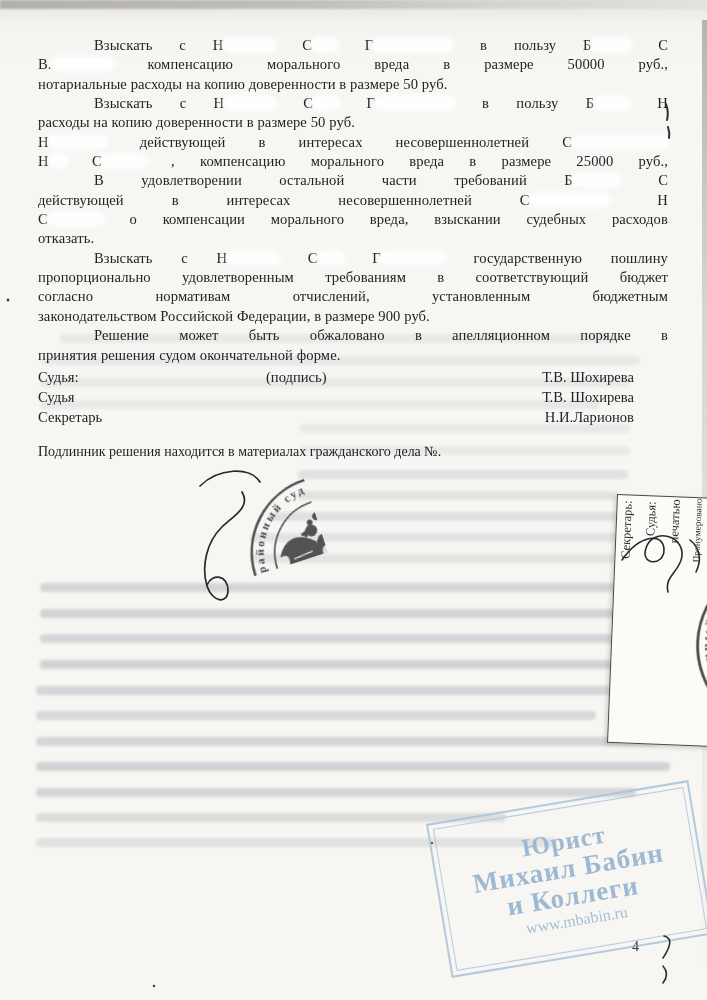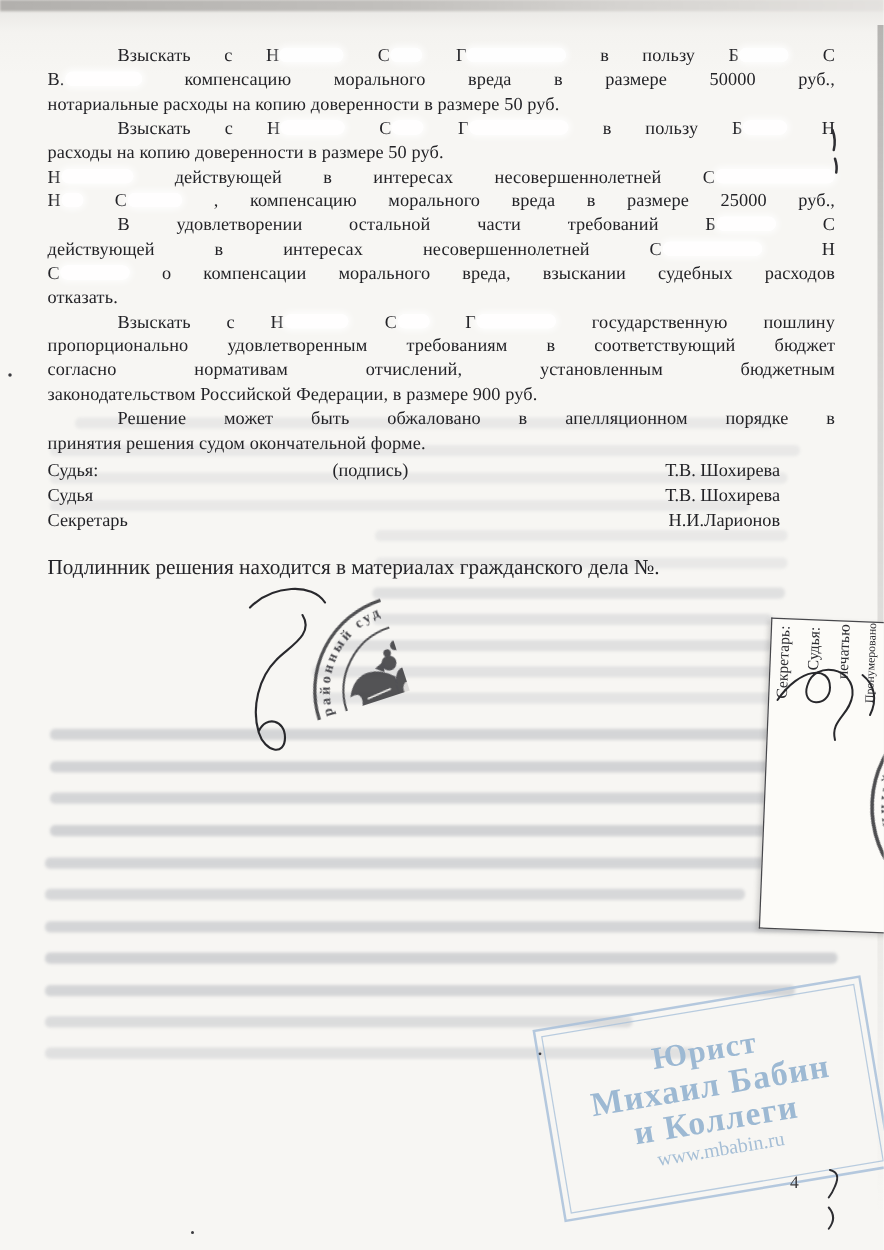--- a/index.html
+++ b/index.html
@@ -21,22 +21,22 @@
   .line{text-align:justify;text-align-last:justify}
   .line.final{text-align:left;text-align-last:left}
   .line.indent{text-indent:56px}
   .redact{display:inline-block;height:12px;border-radius:6px;background:rgba(255,255,255,.9);
     vertical-align:-1px;box-shadow:0 0 5px 2px rgba(255,255,255,.75)}
   
   .sig-block{position:relative;z-index:3;margin:4px 39px 0 38px;font-size:14.6px}
   .sig-row{position:relative;height:20.2px}
   .sig-left{position:absolute;left:0;top:0;white-space:nowrap}
   .sig-center{position:absolute;left:228px;top:0;white-space:nowrap}
-  .sig-right{position:absolute;right:44px;top:0;white-space:nowrap}
-  .orig-note{position:relative;z-index:3;margin:15px 39px 0 38px;font-size:17px}
+  .sig-right{position:absolute;right:34px;top:0;white-space:nowrap}
+  .orig-note{position:relative;z-index:3;margin:15px 39px 0 38px;font-size:14px}
   
   .bleed{position:absolute;z-index:2;height:9px;border-radius:4px;background:#878c98;
     filter:blur(1.4px);transform:skewX(-2deg)}
   
   .seal{position:absolute;pointer-events:none}
   .seal1{left:147px;top:421px;width:160px;height:160px;transform:rotate(-18deg);opacity:.88;z-index:4}
   .seal2{left:566px;top:549px;width:180px;height:180px;transform:rotate(-42deg);opacity:.9;z-index:6}
   
   .strip{position:absolute;left:617px;top:494px;width:110px;height:247px;z-index:5;
     background:#fcfbf8;border:1.5px solid #47474b;border-right:none;

